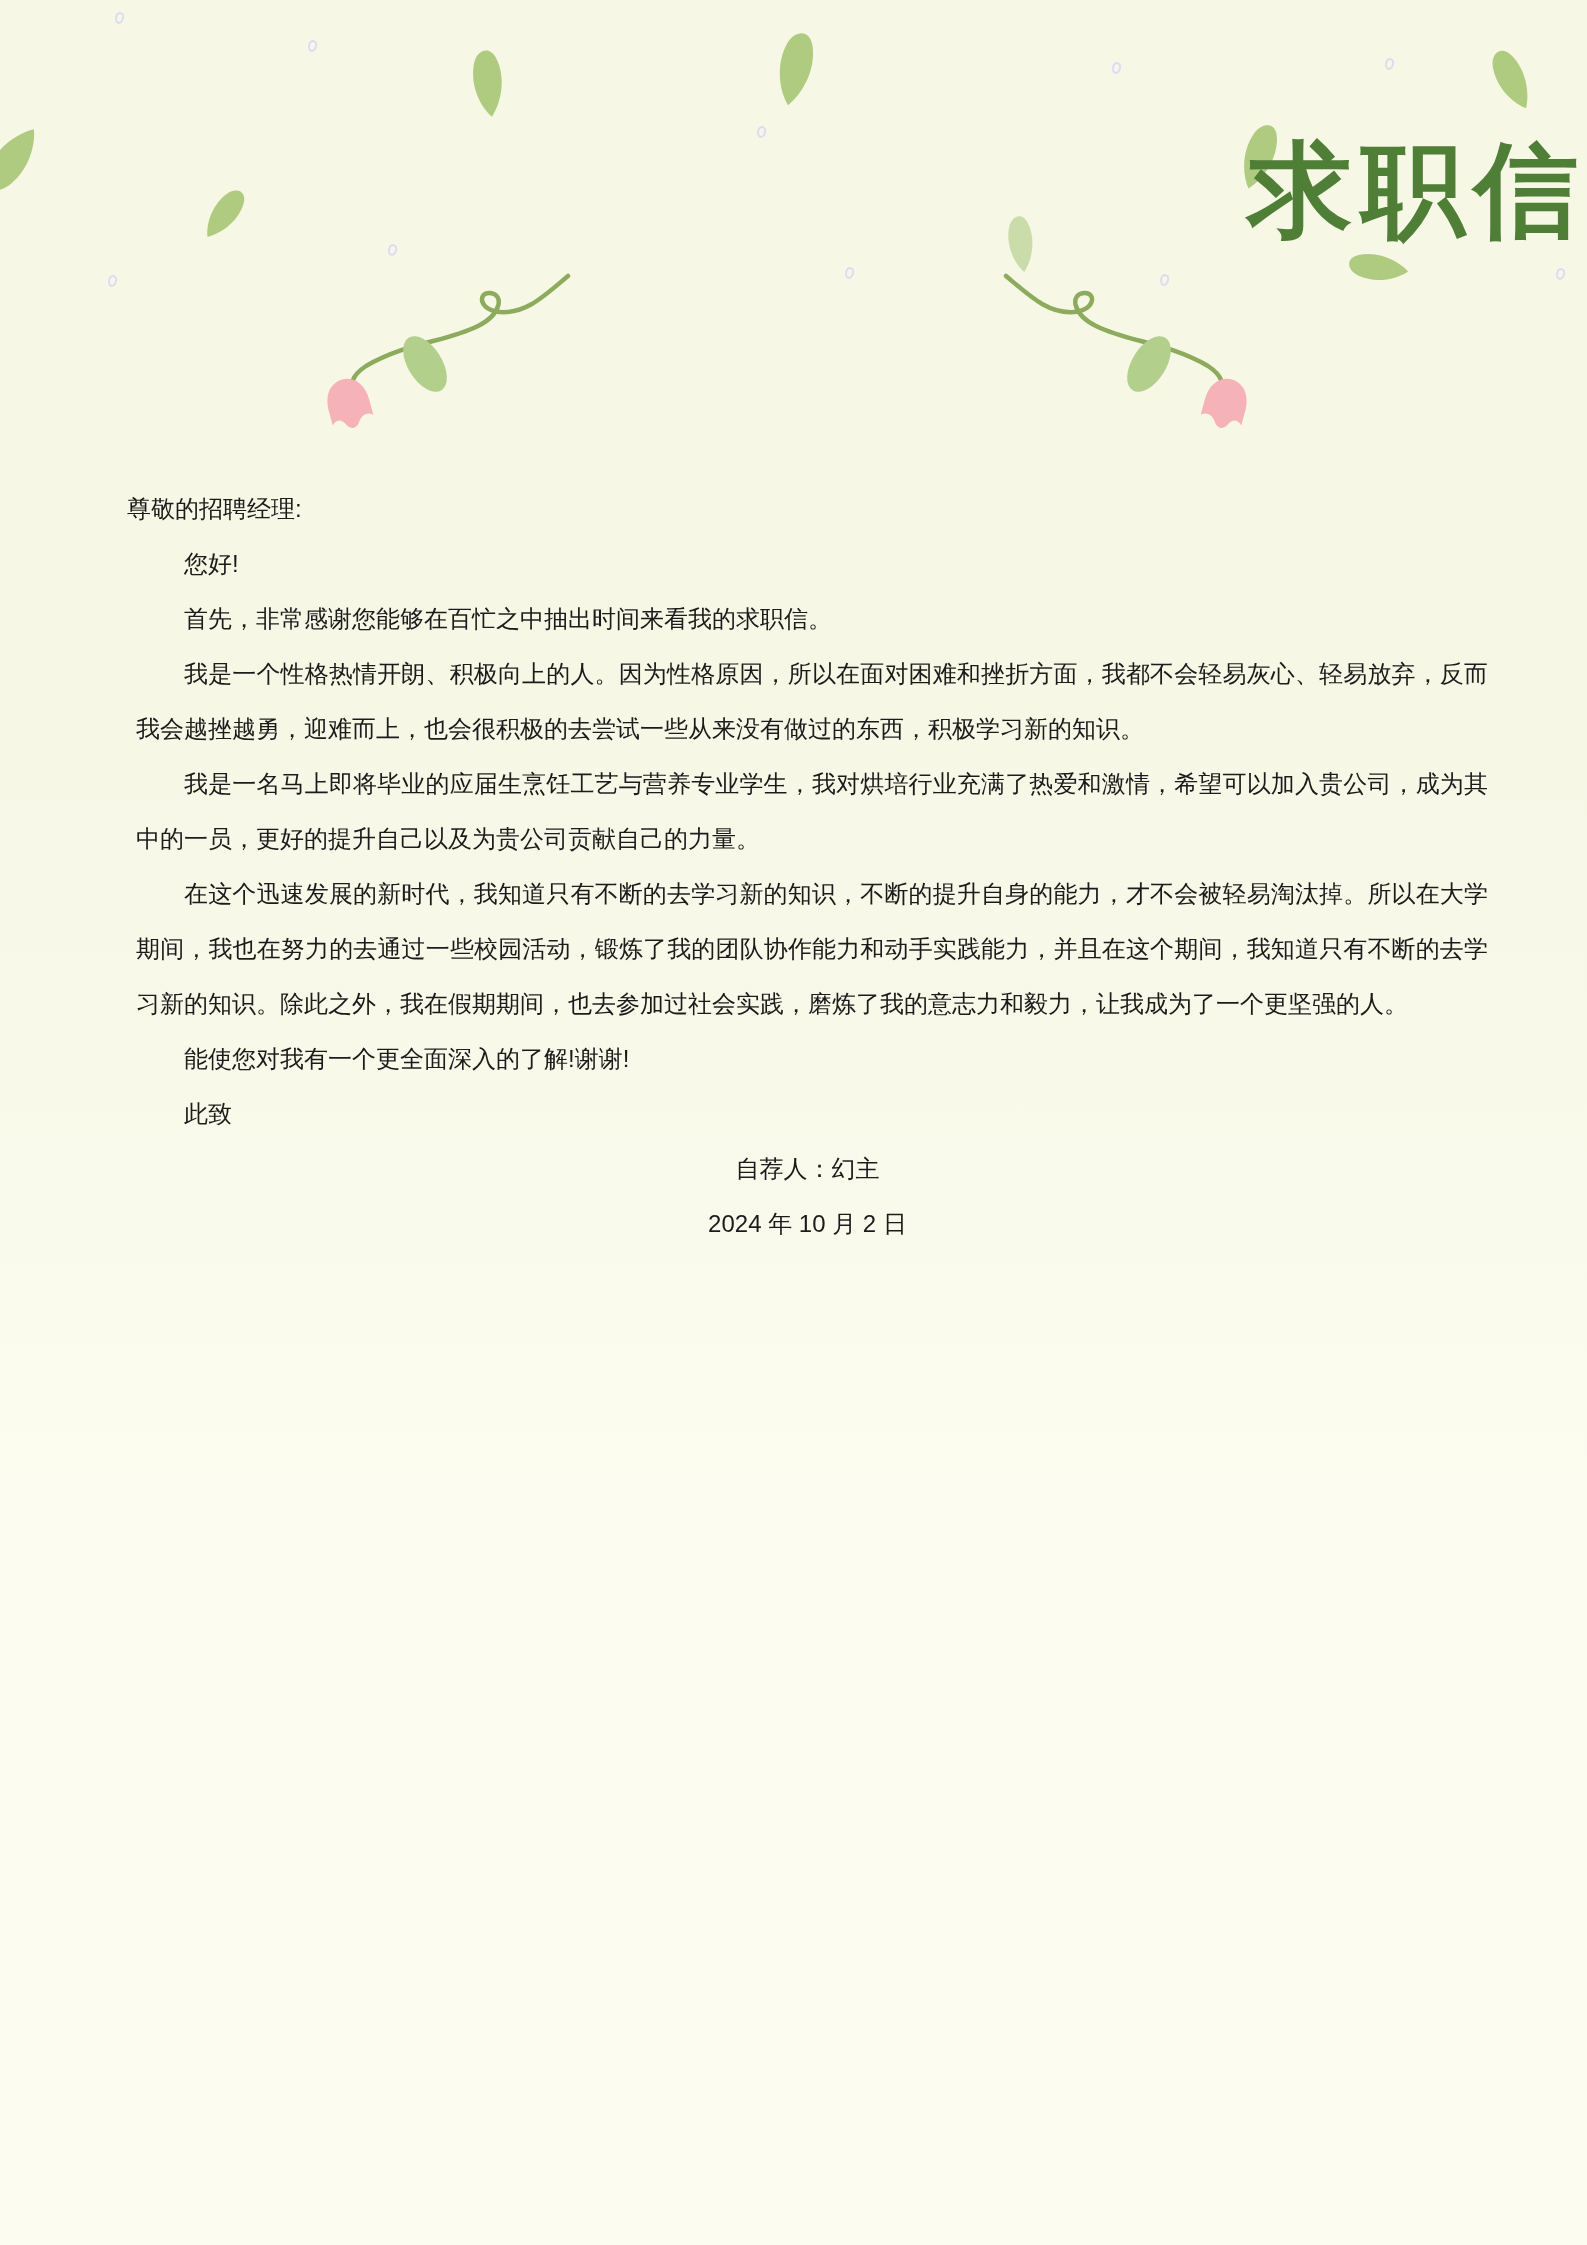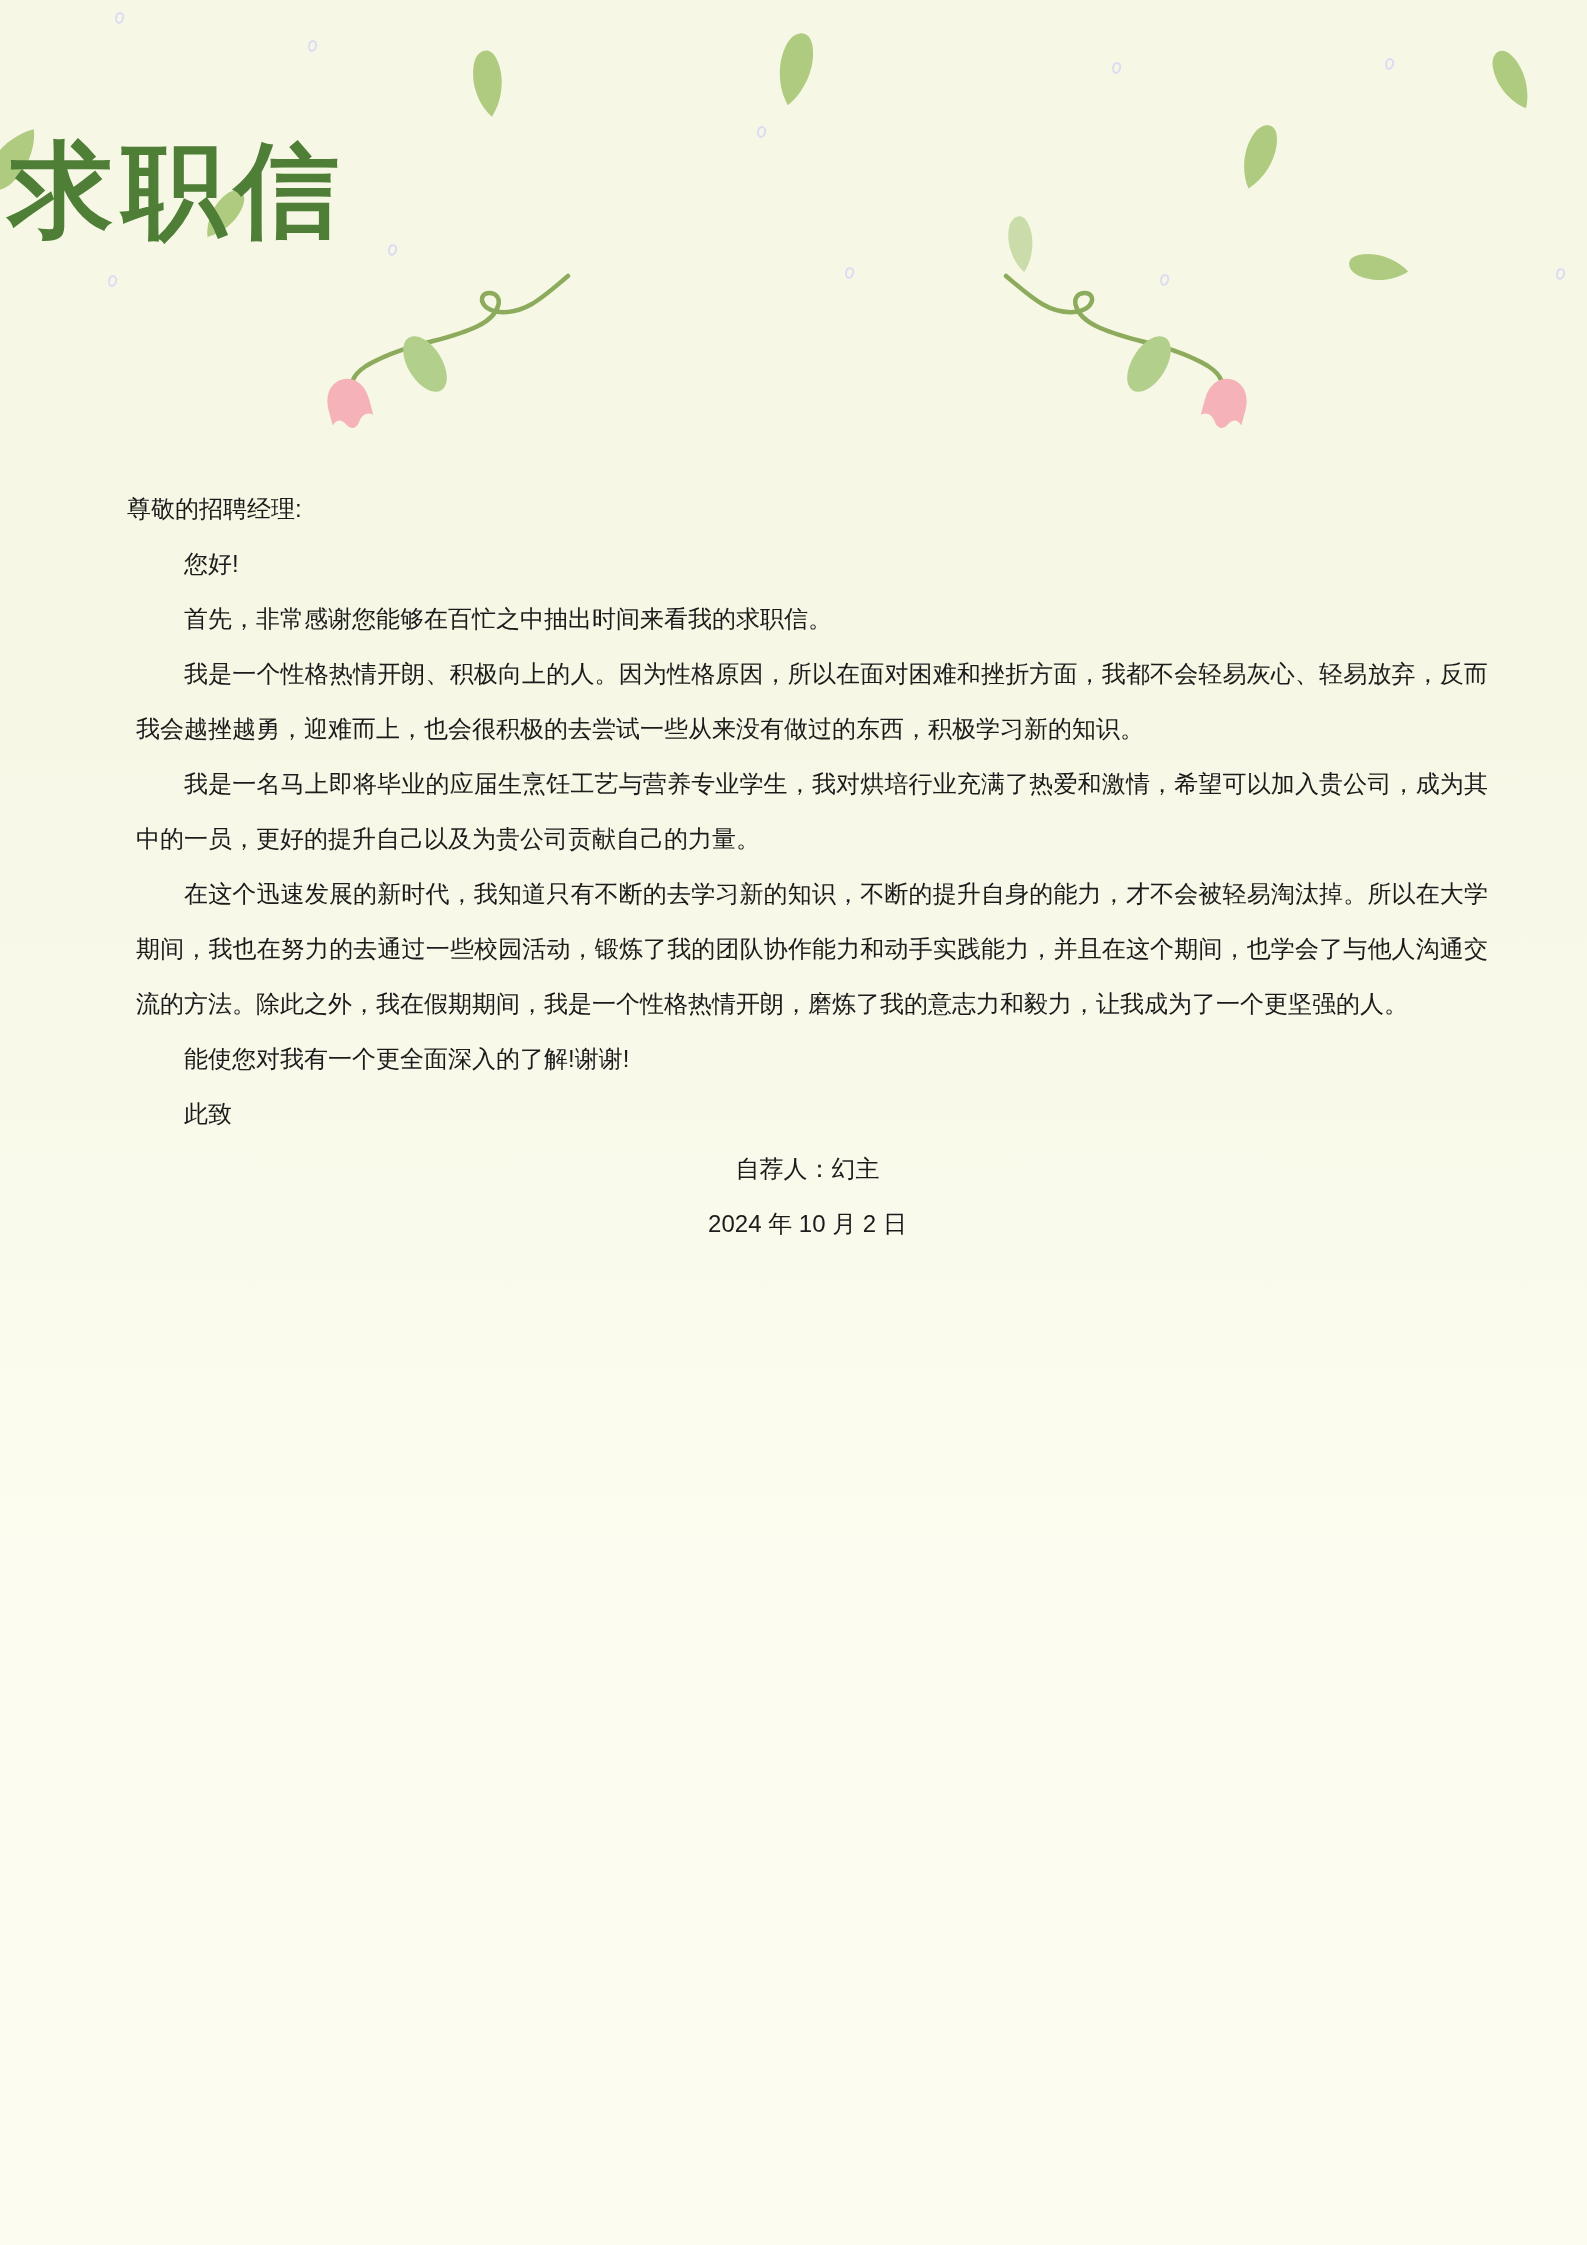--- a/index.html
+++ b/index.html
@@ -37,21 +37,21 @@
     border-radius:50% 50% 50% 50% / 42% 42% 58% 58%;
     transform:rotate(12deg);
   }
   .vine{position:absolute;width:250px;height:160px;}
   .vine.left{left:322px;top:268px;}
   .vine.right{left:1002px;top:268px;transform:scaleX(-1);}
   
   .title{
     position:absolute;
     top:134px;left:0;right:0;
-    text-align:left;
+    text-align:right;
     font-size:104px;
     line-height:112px;
     font-weight:bold;
     letter-spacing:9px;
     padding-left:9px; 
     color:var(--title-green);
   }
   
   .letter{
     position:absolute;
@@ -125,21 +125,21 @@
   </div>
 
   <h1 class="title">求职信</h1>
 
   <div class="letter">
     <p class="salutation">尊敬的招聘经理:</p>
     <p class="indent">您好!</p>
     <p class="indent">首先，非常感谢您能够在百忙之中抽出时间来看我的求职信。</p>
     <p class="indent">我是一个性格热情开朗、积极向上的人。因为性格原因，所以在面对困难和挫折方面，我都不会轻易灰心、轻易放弃，反而我会越挫越勇，迎难而上，也会很积极的去尝试一些从来没有做过的东西，积极学习新的知识。</p>
     <p class="indent">我是一名马上即将毕业的应届生烹饪工艺与营养专业学生，我对烘培行业充满了热爱和激情，希望可以加入贵公司，成为其中的一员，更好的提升自己以及为贵公司贡献自己的力量。</p>
-    <p class="indent">在这个迅速发展的新时代，我知道只有不断的去学习新的知识，不断的提升自身的能力，才不会被轻易淘汰掉。所以在大学期间，我也在努力的去通过一些校园活动，锻炼了我的团队协作能力和动手实践能力，并且在这个期间，也学会了与他人沟通交流的方法。除此之外，我在假期期间，我是一个性格热情开朗，磨炼了我的意志力和毅力，让我成为了一个更坚强的人。</p>
+    <p class="indent">在这个迅速发展的新时代，我知道只有不断的去学习新的知识，不断的提升自身的能力，才不会被轻易淘汰掉。所以在大学期间，我也在努力的去通过一些校园活动，锻炼了我的团队协作能力和动手实践能力，并且在这个期间，我知道只有不断的去学习新的知识。除此之外，我在假期期间，也去参加过社会实践，磨炼了我的意志力和毅力，让我成为了一个更坚强的人。</p>
     <p class="indent">能使您对我有一个更全面深入的了解!谢谢!</p>
     <p class="indent">此致</p>
     <div class="sig">
       <p>自荐人：幻主</p>
       <p>2024 年 10 月 2 日</p>
     </div>
   </div>
 
 </div>
 

